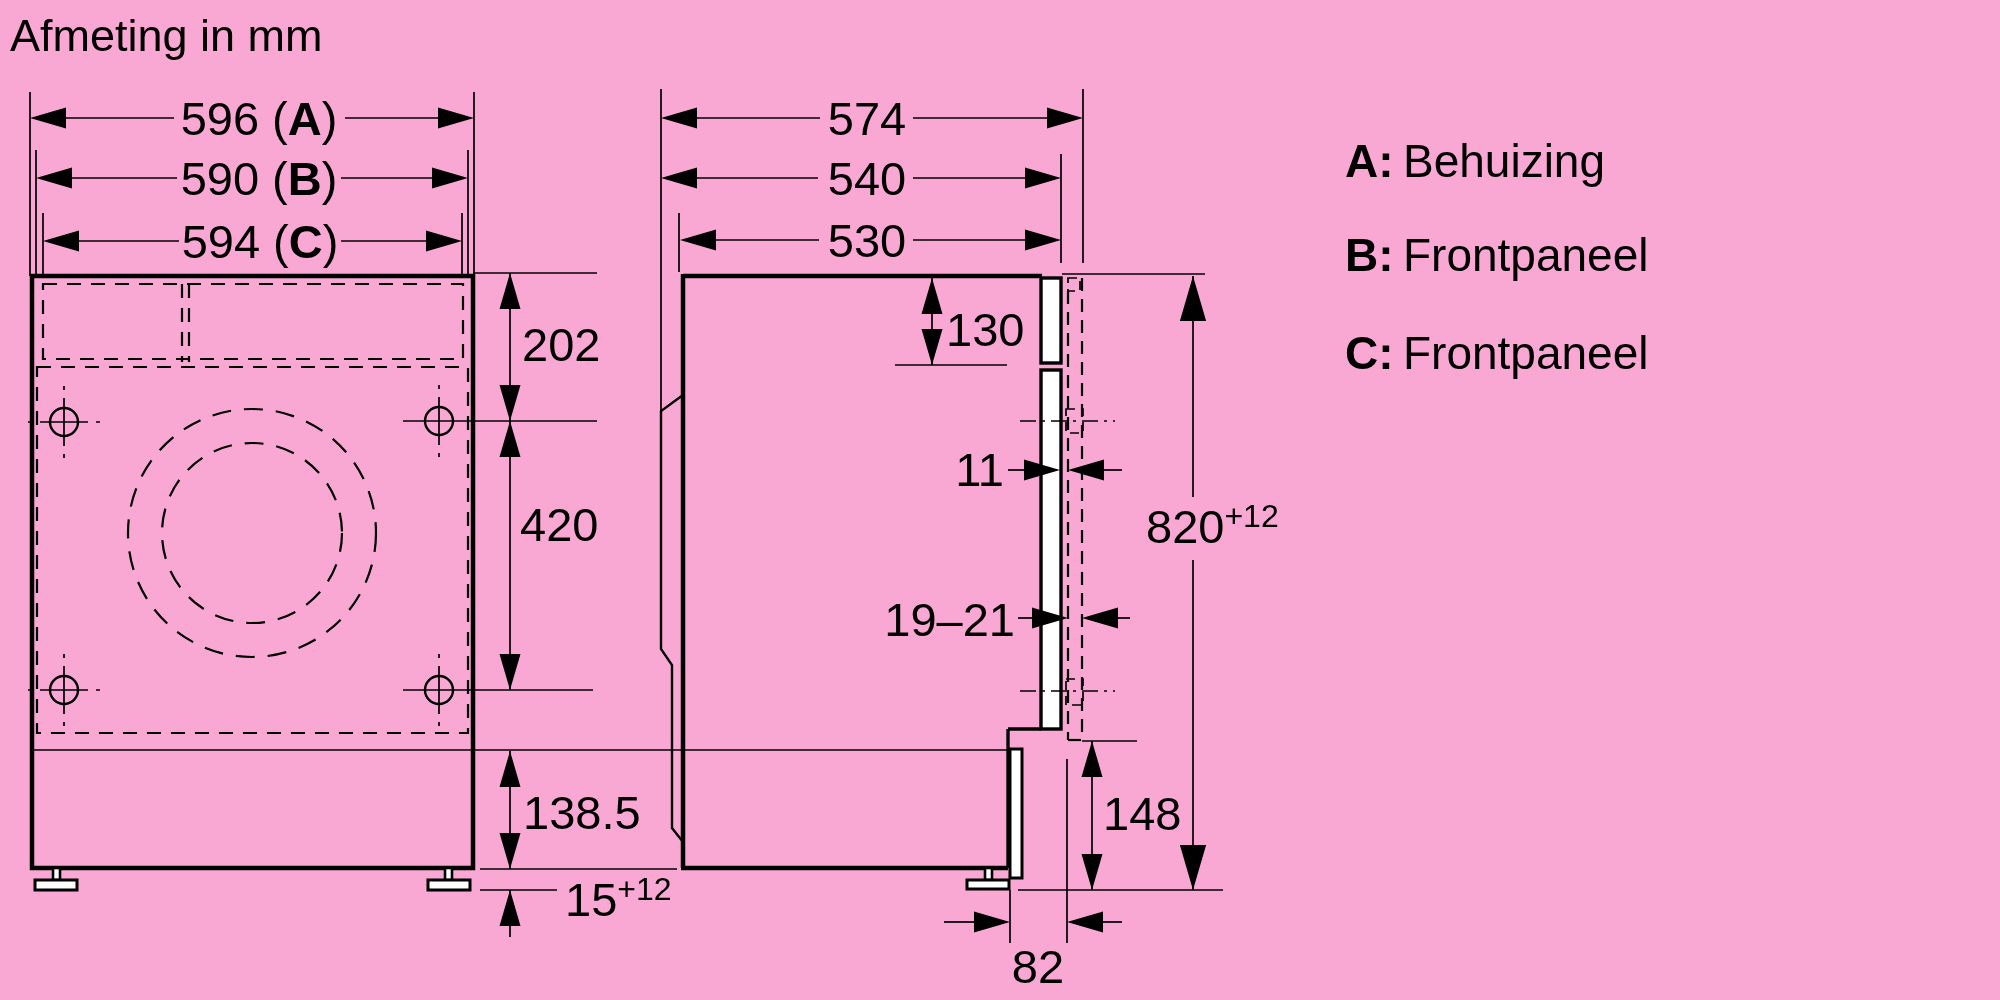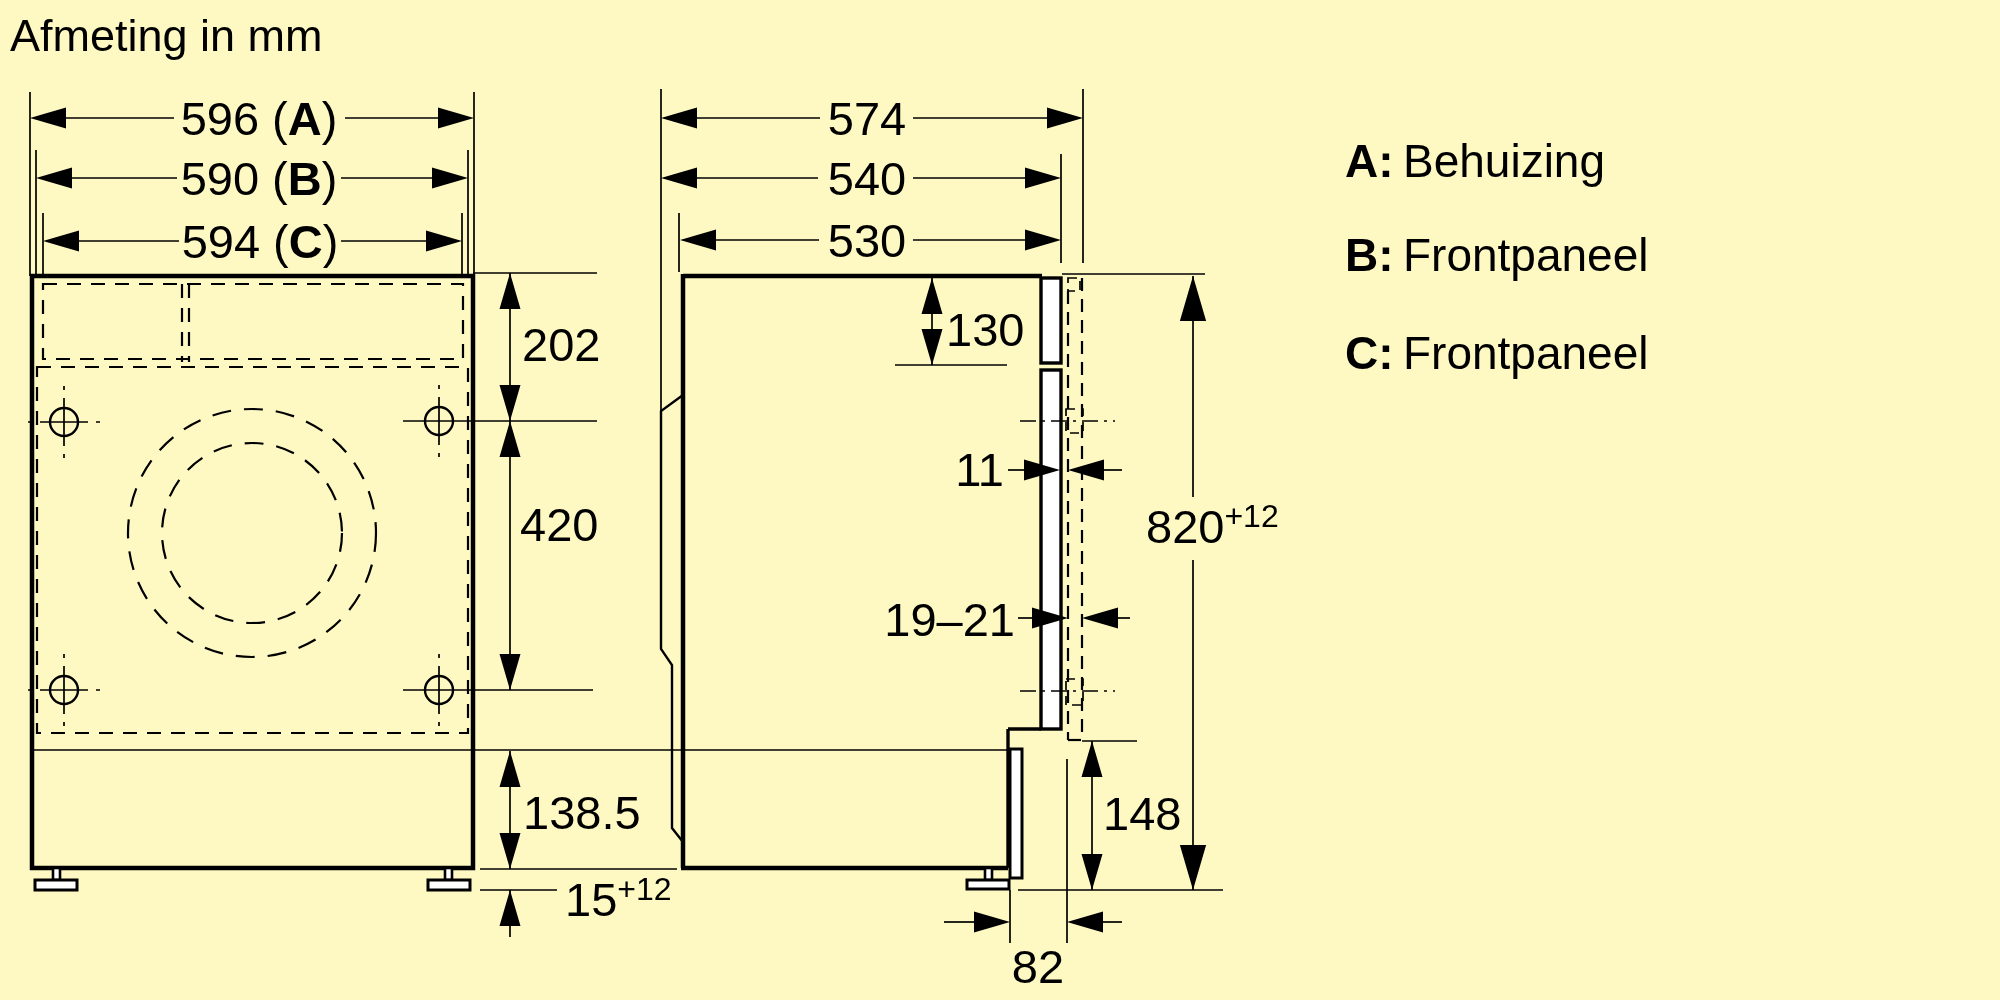--- a/index.html
+++ b/index.html
@@ -1,16 +1,16 @@
 <!DOCTYPE html>
 <html><head>
 <meta charset="utf-8">
 <style>
   html,body{margin:0;padding:0;background:#fff;}
-  .stage{position:relative;width:2000px;height:1000px;background:#fef9c3;overflow:hidden;
+  .stage{position:relative;width:2000px;height:1000px;background:#f9a8d4;overflow:hidden;
          font-family:"Liberation Sans", sans-serif;}
   svg{display:block;}
   
   .s45{stroke:#000;stroke-width:4.5;fill:none;}
   .s34{stroke:#000;stroke-width:3.4;fill:none;}
   .s30{stroke:#000;stroke-width:3;fill:none;}
   .s26{stroke:#000;stroke-width:2.6;fill:none;}
   .s24{stroke:#000;stroke-width:2.4;fill:none;}
   .s22{stroke:#000;stroke-width:2.2;fill:none;}
   .s17{stroke:#000;stroke-width:1.7;fill:none;}

